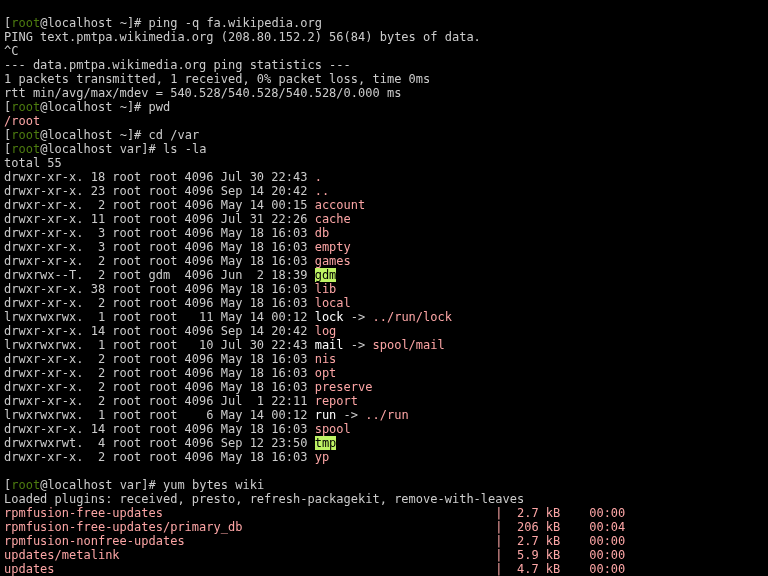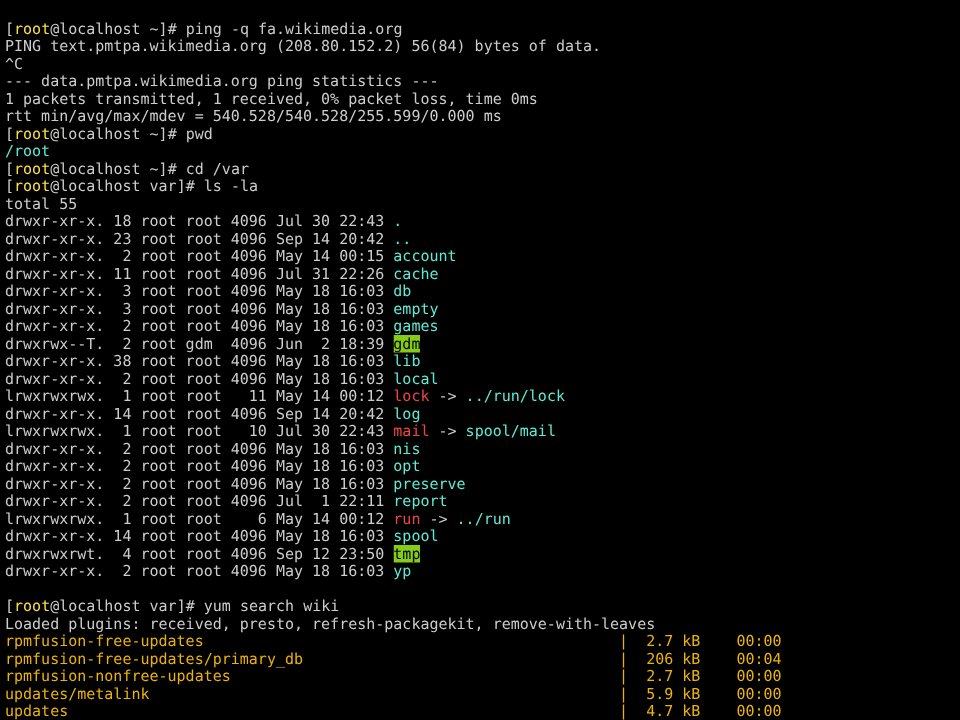--- a/index.html
+++ b/index.html
@@ -1,34 +1,34 @@
 <!DOCTYPE html>
 <html><head>
 <meta charset="utf-8">
 <style>
   html,body{margin:0;padding:0;background:#000;color:#0f0;font-family:"DejaVu Sans Mono","Liberation Mono",monospace;font-size:12px;line-height:14px;width:768px;height:576px;overflow:hidden}
   .term{padding:2px 4px;white-space:pre}
-  .c-red{color:#fde047}
+  .c-red{color:#4d7c0f}
   .c-white{color:#ccc}
-  .c-blue{color:#5eead4}
-  .c-cyan{color:#ef4444}
-  .c-brightgreen{color:#eab308}
-  .bg-green{background:#84cc16;color:#000}
+  .c-blue{color:#fca5a5}
+  .c-cyan{color:#ffffff}
+  .c-brightgreen{color:#fca5a5}
+  .bg-green{background:#bef264;color:#000}
 </style>
 </head>
 <body>
 <div class="term">
-<span><span class="c-white">[</span><span class="c-red">root</span><span class="c-white">@</span><span class="c-white">localhost</span><span class="c-white"> </span><span class="c-white">~</span><span class="c-white">]</span><span class="c-white">#</span></span> <span class="c-white">ping -q fa.wikimedia.org</span>
+<span><span class="c-white">[</span><span class="c-red">root</span><span class="c-white">@</span><span class="c-white">localhost</span><span class="c-white"> </span><span class="c-white">~</span><span class="c-white">]</span><span class="c-white">#</span></span> <span class="c-white">ping -q fa.wikipedia.org</span>
 <span class="c-white">PING text.pmtpa.wikimedia.org (208.80.152.2) 56(84) bytes of data.</span>
 <span class="c-white">^C</span>
 <span class="c-white">--- data.pmtpa.wikimedia.org ping statistics ---</span>
 <span class="c-white">1 packets transmitted, 1 received, 0% packet loss, time 0ms</span>
-<span class="c-white">rtt min/avg/max/mdev = 540.528/540.528/255.599/0.000 ms</span>
+<span class="c-white">rtt min/avg/max/mdev = 540.528/540.528/540.528/0.000 ms</span>
 <span><span class="c-white">[</span><span class="c-red">root</span><span class="c-white">@</span><span class="c-white">localhost</span><span class="c-white"> </span><span class="c-white">~</span><span class="c-white">]</span><span class="c-white">#</span></span> <span class="c-white">pwd</span>
 <span class="c-blue">/root</span>
 <span><span class="c-white">[</span><span class="c-red">root</span><span class="c-white">@</span><span class="c-white">localhost</span><span class="c-white"> </span><span class="c-white">~</span><span class="c-white">]</span><span class="c-white">#</span></span> <span class="c-white">cd /var</span>
 <span><span class="c-white">[</span><span class="c-red">root</span><span class="c-white">@</span><span class="c-white">localhost</span><span class="c-white"> </span><span class="c-white">var</span><span class="c-white">]</span><span class="c-white">#</span></span> <span class="c-white">ls -la</span>
 <span class="c-white">total 55</span>
 <div id="ls-rows"><div><span class="c-white">drwxr-xr-x. 18 root root 4096 Jul 30 22:43 </span><span class="c-blue">.</span></div><div><span class="c-white">drwxr-xr-x. 23 root root 4096 Sep 14 20:42 </span><span class="c-blue">..</span></div><div><span class="c-white">drwxr-xr-x.  2 root root 4096 May 14 00:15 </span><span class="c-blue">account</span></div><div><span class="c-white">drwxr-xr-x. 11 root root 4096 Jul 31 22:26 </span><span class="c-blue">cache</span></div><div><span class="c-white">drwxr-xr-x.  3 root root 4096 May 18 16:03 </span><span class="c-blue">db</span></div><div><span class="c-white">drwxr-xr-x.  3 root root 4096 May 18 16:03 </span><span class="c-blue">empty</span></div><div><span class="c-white">drwxr-xr-x.  2 root root 4096 May 18 16:03 </span><span class="c-blue">games</span></div><div><span class="c-white">drwxrwx--T.  2 root gdm  4096 Jun  2 18:39 </span><span class="bg-green">gdm</span></div><div><span class="c-white">drwxr-xr-x. 38 root root 4096 May 18 16:03 </span><span class="c-blue">lib</span></div><div><span class="c-white">drwxr-xr-x.  2 root root 4096 May 18 16:03 </span><span class="c-blue">local</span></div><div><span class="c-white">lrwxrwxrwx.  1 root root   11 May 14 00:12 </span><span class="c-cyan">lock</span><span class="c-white"> -&gt; </span><span class="c-blue">../run/lock</span></div><div><span class="c-white">drwxr-xr-x. 14 root root 4096 Sep 14 20:42 </span><span class="c-blue">log</span></div><div><span class="c-white">lrwxrwxrwx.  1 root root   10 Jul 30 22:43 </span><span class="c-cyan">mail</span><span class="c-white"> -&gt; </span><span class="c-blue">spool/mail</span></div><div><span class="c-white">drwxr-xr-x.  2 root root 4096 May 18 16:03 </span><span class="c-blue">nis</span></div><div><span class="c-white">drwxr-xr-x.  2 root root 4096 May 18 16:03 </span><span class="c-blue">opt</span></div><div><span class="c-white">drwxr-xr-x.  2 root root 4096 May 18 16:03 </span><span class="c-blue">preserve</span></div><div><span class="c-white">drwxr-xr-x.  2 root root 4096 Jul  1 22:11 </span><span class="c-blue">report</span></div><div><span class="c-white">lrwxrwxrwx.  1 root root    6 May 14 00:12 </span><span class="c-cyan">run</span><span class="c-white"> -&gt; </span><span class="c-blue">../run</span></div><div><span class="c-white">drwxr-xr-x. 14 root root 4096 May 18 16:03 </span><span class="c-blue">spool</span></div><div><span class="c-white">drwxrwxrwt.  4 root root 4096 Sep 12 23:50 </span><span class="bg-green">tmp</span></div><div><span class="c-white">drwxr-xr-x.  2 root root 4096 May 18 16:03 </span><span class="c-blue">yp</span></div></div>
-<span><span class="c-white">[</span><span class="c-red">root</span><span class="c-white">@</span><span class="c-white">localhost</span><span class="c-white"> </span><span class="c-white">var</span><span class="c-white">]</span><span class="c-white">#</span></span> <span class="c-white">yum search wiki</span>
+<span><span class="c-white">[</span><span class="c-red">root</span><span class="c-white">@</span><span class="c-white">localhost</span><span class="c-white"> </span><span class="c-white">var</span><span class="c-white">]</span><span class="c-white">#</span></span> <span class="c-white">yum bytes wiki</span>
 <span class="c-white">Loaded plugins: received, presto, refresh-packagekit, remove-with-leaves</span>
 <div id="yum-rows"><div class="c-brightgreen">rpmfusion-free-updates                                              |  2.7 kB    00:00</div><div class="c-brightgreen">rpmfusion-free-updates/primary_db                                   |  206 kB    00:04</div><div class="c-brightgreen">rpmfusion-nonfree-updates                                           |  2.7 kB    00:00</div><div class="c-brightgreen">updates/metalink                                                    |  5.9 kB    00:00</div><div class="c-brightgreen">updates                                                             |  4.7 kB    00:00</div></div>
 </div>
 
 </body></html>

